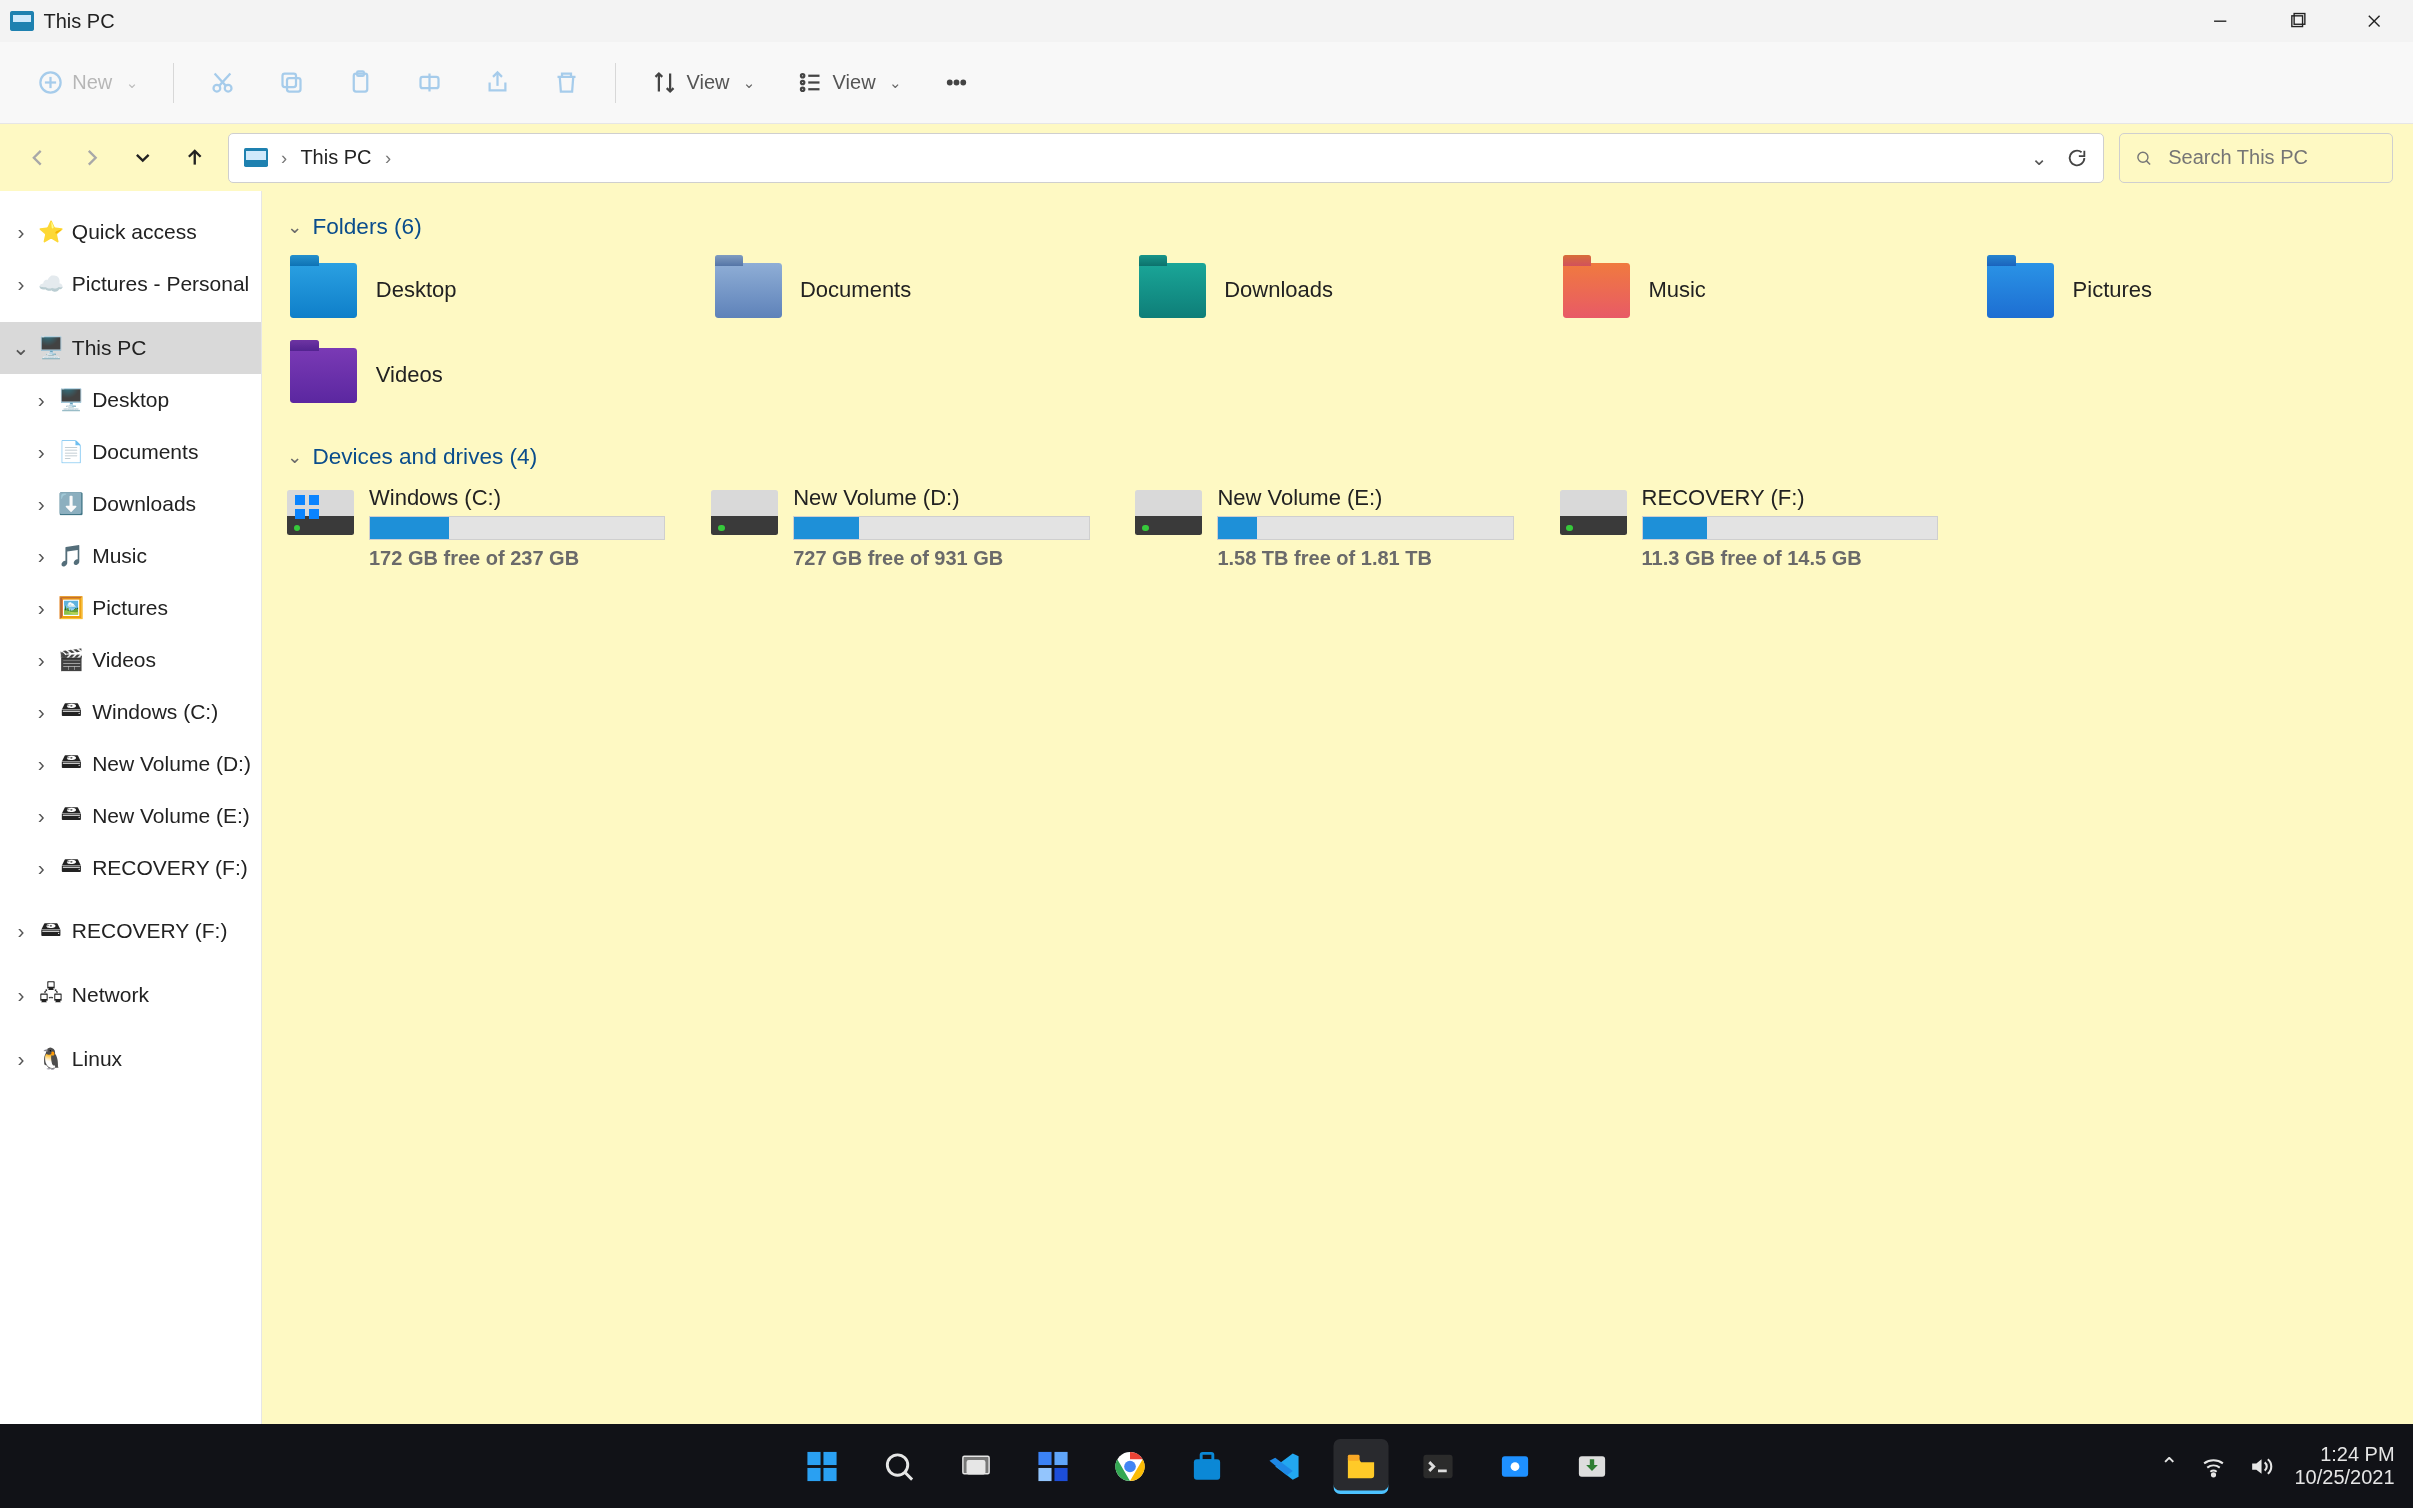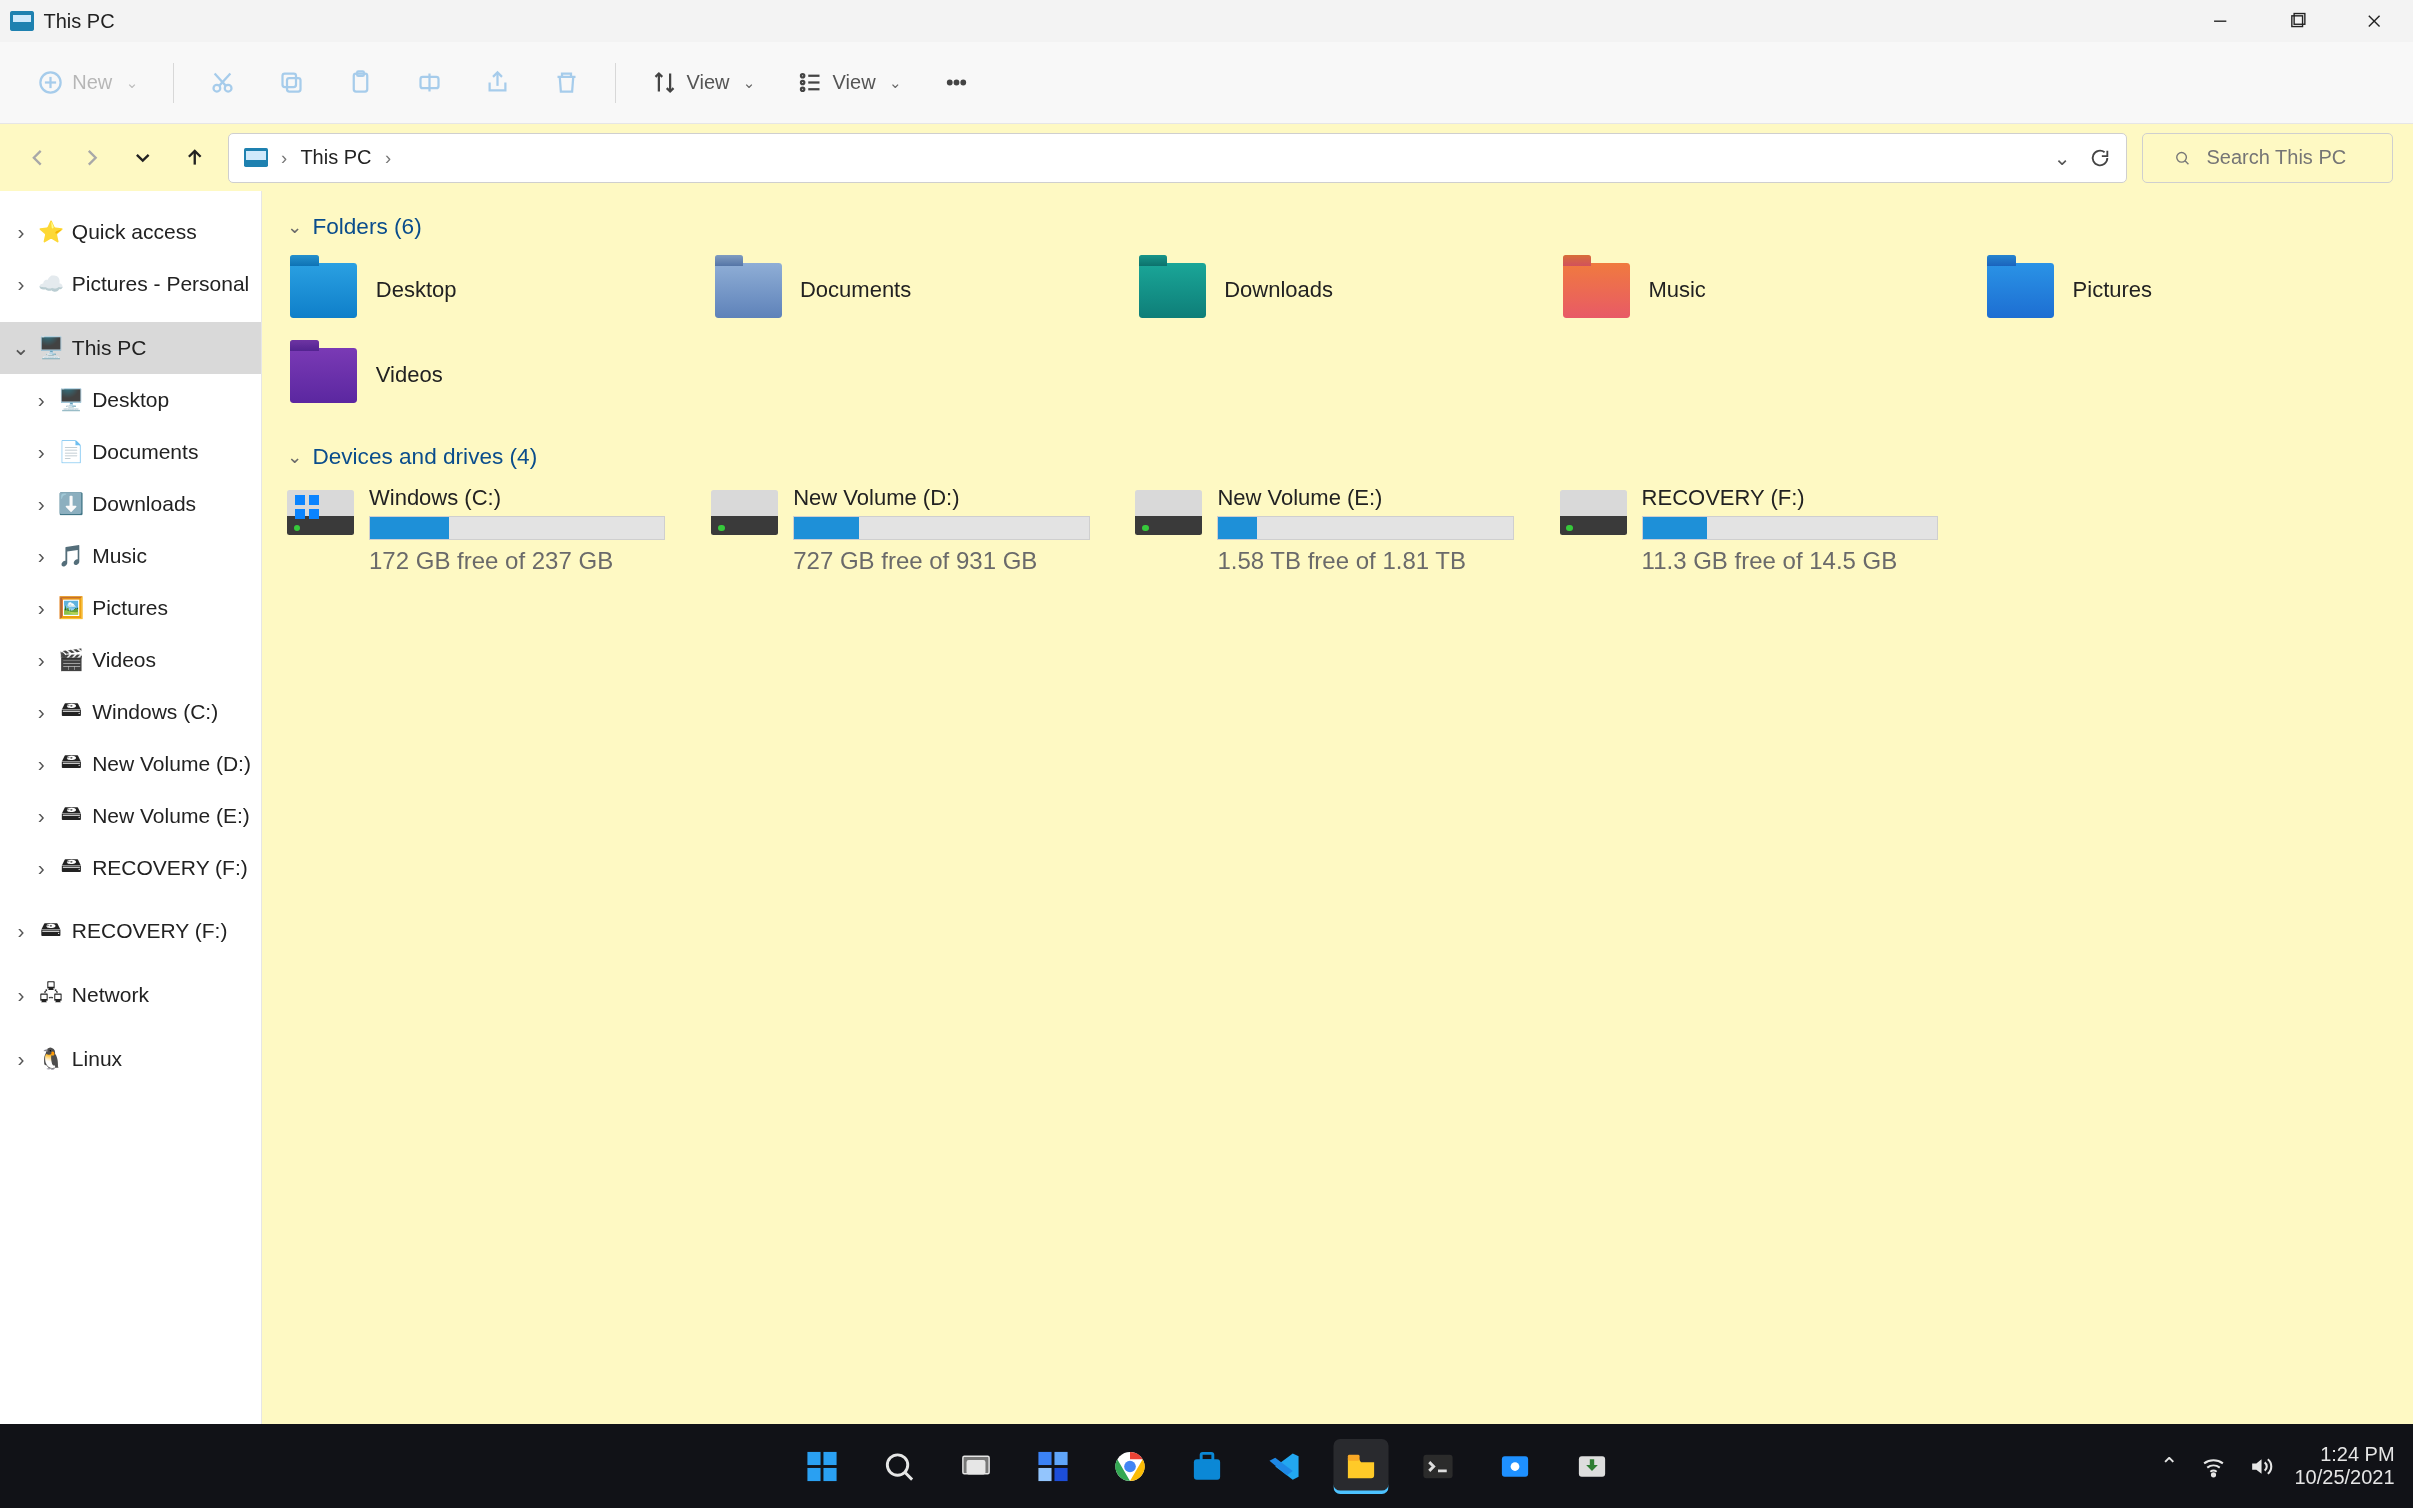--- a/index.html
+++ b/index.html
@@ -43,21 +43,21 @@
   .nav-arrow svg { width:23.5px; height:23.5px; stroke:#222; fill:none; stroke-width:2.4; }
   .nav-arrow.disabled svg { stroke:#a8a8a8; }
   .addressbar {
     flex:1; height:50px; border:0.8px solid #cfcfcf; border-radius:5px; background:#fff;
     display:flex; align-items:center; padding:0 15px; gap:13.4px;
   }
   .addressbar .pc-ico { width:23.5px; height:18.4px; background:#1e81b0; position:relative; border-radius:1.7px; }
   .addressbar .pc-ico::after{content:"";position:absolute;inset:2.5px 1.7px 6.7px 1.7px;background:#cfe9fb;}
   .crumb-sep{ color:#777; font-size:18.4px; }
   .addressbar .right { margin-left:auto; display:flex; gap:18.4px; align-items:center; color:#555;}
-  .searchbox { width: 251px; height:50px; border:0.8px solid #cfcfcf; border-radius:5px; display:flex; align-items:center; padding:0 31px; gap:16px; color:#777; }
+  .searchbox { width: 274px; height:50px; border:0.8px solid #cfcfcf; border-radius:5px; display:flex; align-items:center; padding:0 15px; gap:16px; color:#777; }
   .searchbox input { border:none; outline:none; font-size:20px; width:100%; color:#777; background:transparent; }
 
   
   .body { flex:1; display:flex; min-height:0; }
   .sidebar { width: 262px; border-right:0.8px solid #e6e6e6; padding-top:15px; overflow:hidden; background:#fff; }
   .side-item { height:52px; display:flex; align-items:center; padding-left:11.7px; gap:8.4px; font-size:21px; color:#222; white-space:nowrap; }
   .side-item.sub { padding-left:32px; }
   .side-item.selected { background:#d9d9d9; }
   .side-caret { width:18.4px; height:18.4px; display:inline-flex; align-items:center; justify-content:center; color:#555; }
   .side-icon { width:25px; height:22px; display:inline-flex; align-items:center; justify-content:center; }
@@ -86,21 +86,21 @@
       linear-gradient(#0a84ff,#0a84ff) left top/10px 10px no-repeat,
       linear-gradient(#0a84ff,#0a84ff) right top/10px 10px no-repeat,
       linear-gradient(#0a84ff,#0a84ff) left bottom/10px 10px no-repeat,
       linear-gradient(#0a84ff,#0a84ff) right bottom/10px 10px no-repeat;
   }
   .drive-icon .led { position:absolute; left:6.7px; bottom:4.2px; width:6.7px; height:6.7px; background:#36c93b; border-radius:50%; }
   .drive-info { flex:1; }
   .drive-name { font-size:22px; color:#222; margin-bottom:5px;}
   .drive-bar { height:23.5px; background:#e3e3e3; position:relative; margin-bottom:6.7px; width:92%; border:0.8px solid #cfcfcf;}
   .drive-fill { position:absolute; left:0; top:0; bottom:0; background:#1e90d8; }
-  .drive-free { font-size:24px; color:#6a6a6a; }
+  .drive-free { font-size:20px; color:#6a6a6a;font-weight:bold; }
 
   
   .statusbar { height:40px; border-top:0.8px solid #e6e6e6; display:flex; align-items:center; padding:0 20px; font-size:20px; color:#333; }
   .statusbar .right { margin-left:auto; display:flex; gap:15px; }
   .view-toggle { width:30px; height:25px; border:0.8px solid #888; display:flex; align-items:center; justify-content:center; }
 
   
   .taskbar {
     position:absolute; left:0; bottom:0; width:2413px; height:84px;
     background:#111217; display:flex; align-items:center; color:#e6e6e6;

